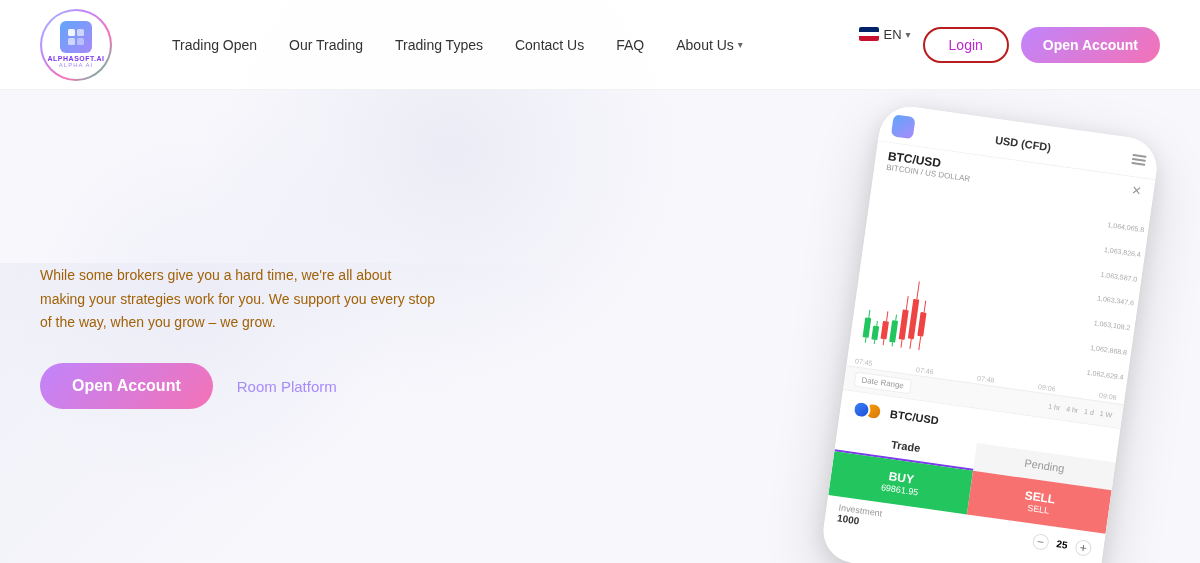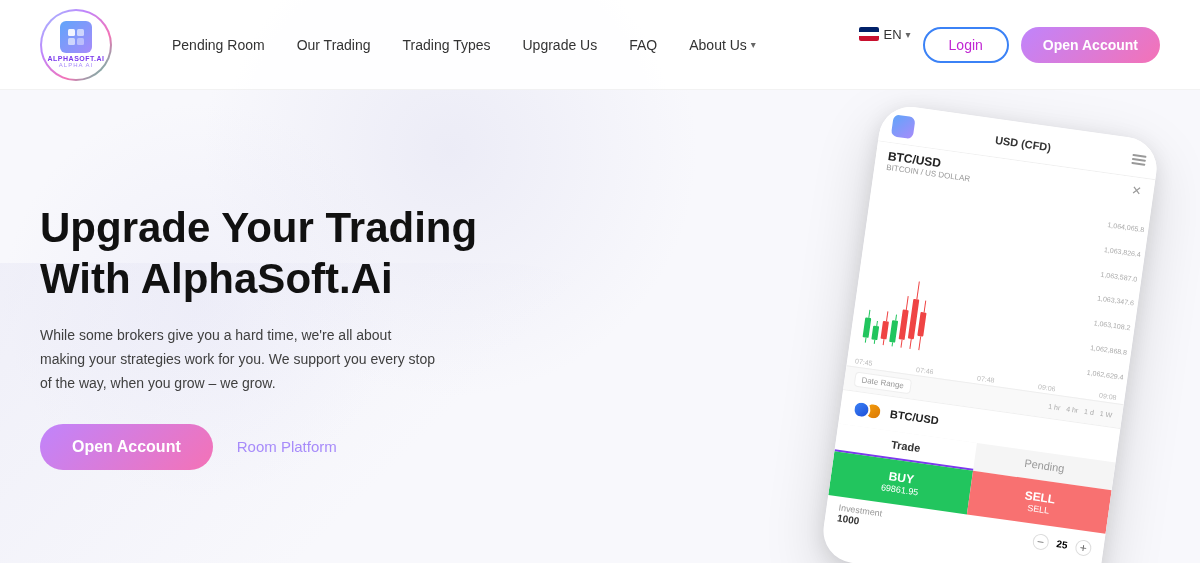--- a/index.html
+++ b/index.html
@@ -133,21 +133,21 @@
     }
     .flag-icon {
       width: 20px; height: 14px;
       background: linear-gradient(to bottom, #012169 33%, #fff 33%, #fff 66%, #c8102e 66%);
       border-radius: 2px;
       position: relative;
       overflow: hidden;
     }
     .btn-login {
       padding: 8px 24px;
-      border: 2px solid #3b82f6;
+      border: 2px solid #b91c1c;
       border-radius: 24px;
       background: transparent;
       color: #c026d3;
       font-size: 14px;
       font-weight: 500;
       cursor: pointer;
     }
     .btn-open-account-nav {
       padding: 10px 22px;
       border: none;
@@ -176,21 +176,21 @@
     }
     .hero-title {
       font-size: 42px;
       font-weight: 800;
       color: #111;
       line-height: 1.2;
       margin-bottom: 20px;
     }
     .hero-desc {
       font-size: 14px;
-      color: #404040;
+      color: #a16207;
       line-height: 1.7;
       max-width: 400px;
       margin-bottom: 28px;
     }
     .hero-buttons {
       display: flex;
       align-items: center;
       gap: 24px;
     }
     .btn-open-account-hero {
@@ -516,45 +516,44 @@
           <rect x="2" y="11" width="7" height="7" rx="1.5" fill="white" opacity="0.6"></rect>
           <rect x="11" y="11" width="7" height="7" rx="1.5" fill="white" opacity="0.4"></rect>
         </svg>
       </div>
       <div class="logo-text">ALPHASOFT.AI</div>
       <div class="logo-subtext">ALPHA AI</div>
     </div>
   </div>
 
   <div class="nav-links">
-    <a class="nav-link">Pending Room</a>
+    <a class="nav-link">Trading Open</a>
     <a class="nav-link">Our Trading</a>
     <a class="nav-link">Trading Types</a>
-    <a class="nav-link">Upgrade Us</a>
+    <a class="nav-link">Contact Us</a>
     <a class="nav-link">FAQ</a>
     <a class="nav-link nav-link-dropdown">
       <span>About Us</span>
       <span class="chevron-down">▾</span>
     </a>
   </div>
 
   <div class="nav-right">
     <div class="lang-selector">
       <div class="flag-icon"></div>
       <span>EN</span>
       <span class="chevron-down">▾</span>
     </div>
     <button class="btn-login">Login</button>
     <button class="btn-open-account-nav">Open Account</button>
   </div>
 </nav>
 
 <section class="hero">
   <div class="hero-content">
-    <h1 class="hero-title">Upgrade Your Trading With AlphaSoft.Ai</h1>
     <p class="hero-desc">While some brokers give you a hard time, we're all about making your strategies work for you. We support you every stop of the way, when you grow – we grow.</p>
     <div class="hero-buttons">
       <button class="btn-open-account-hero">Open Account</button>
       <button class="btn-view-platform">Room Platform</button>
     </div>
   </div>
 
   <div class="hero-image">
     <div class="phone-mockup">
 

